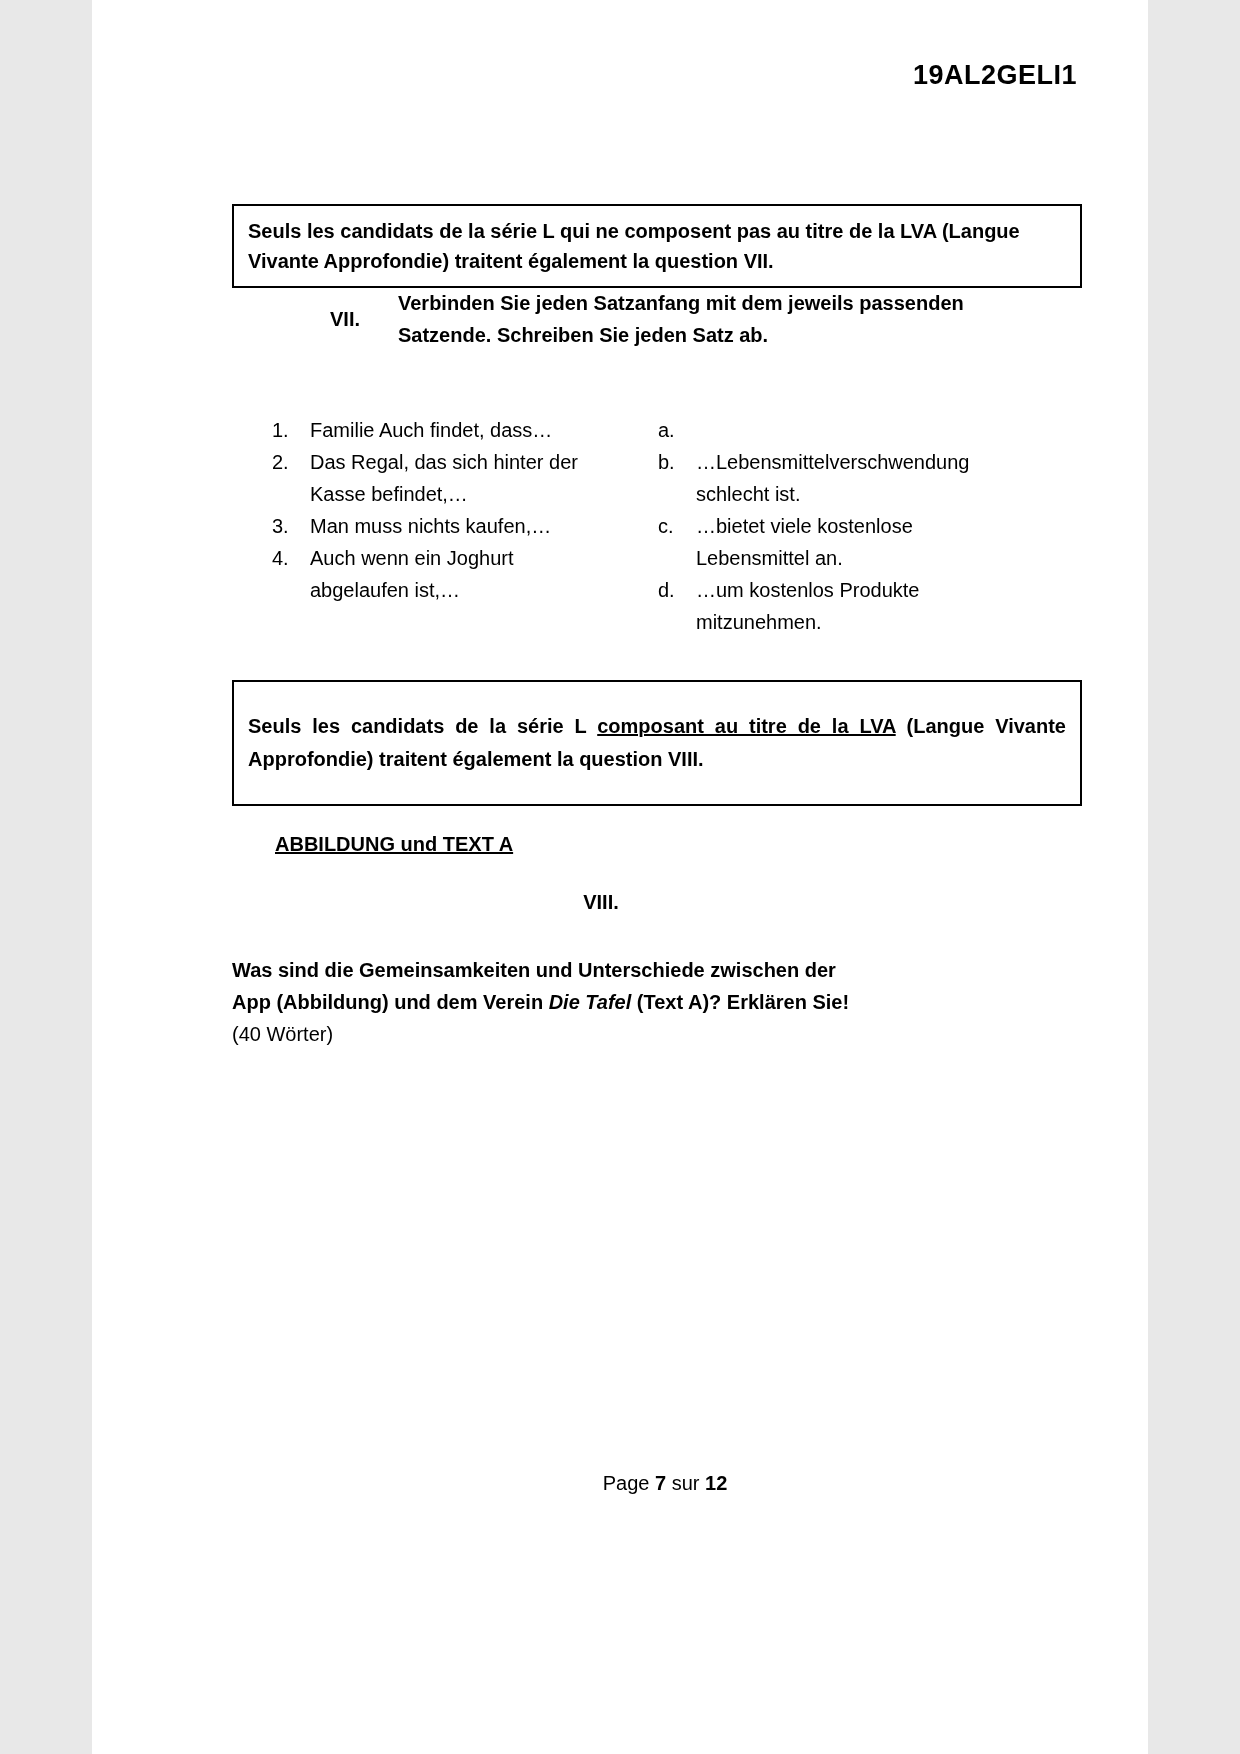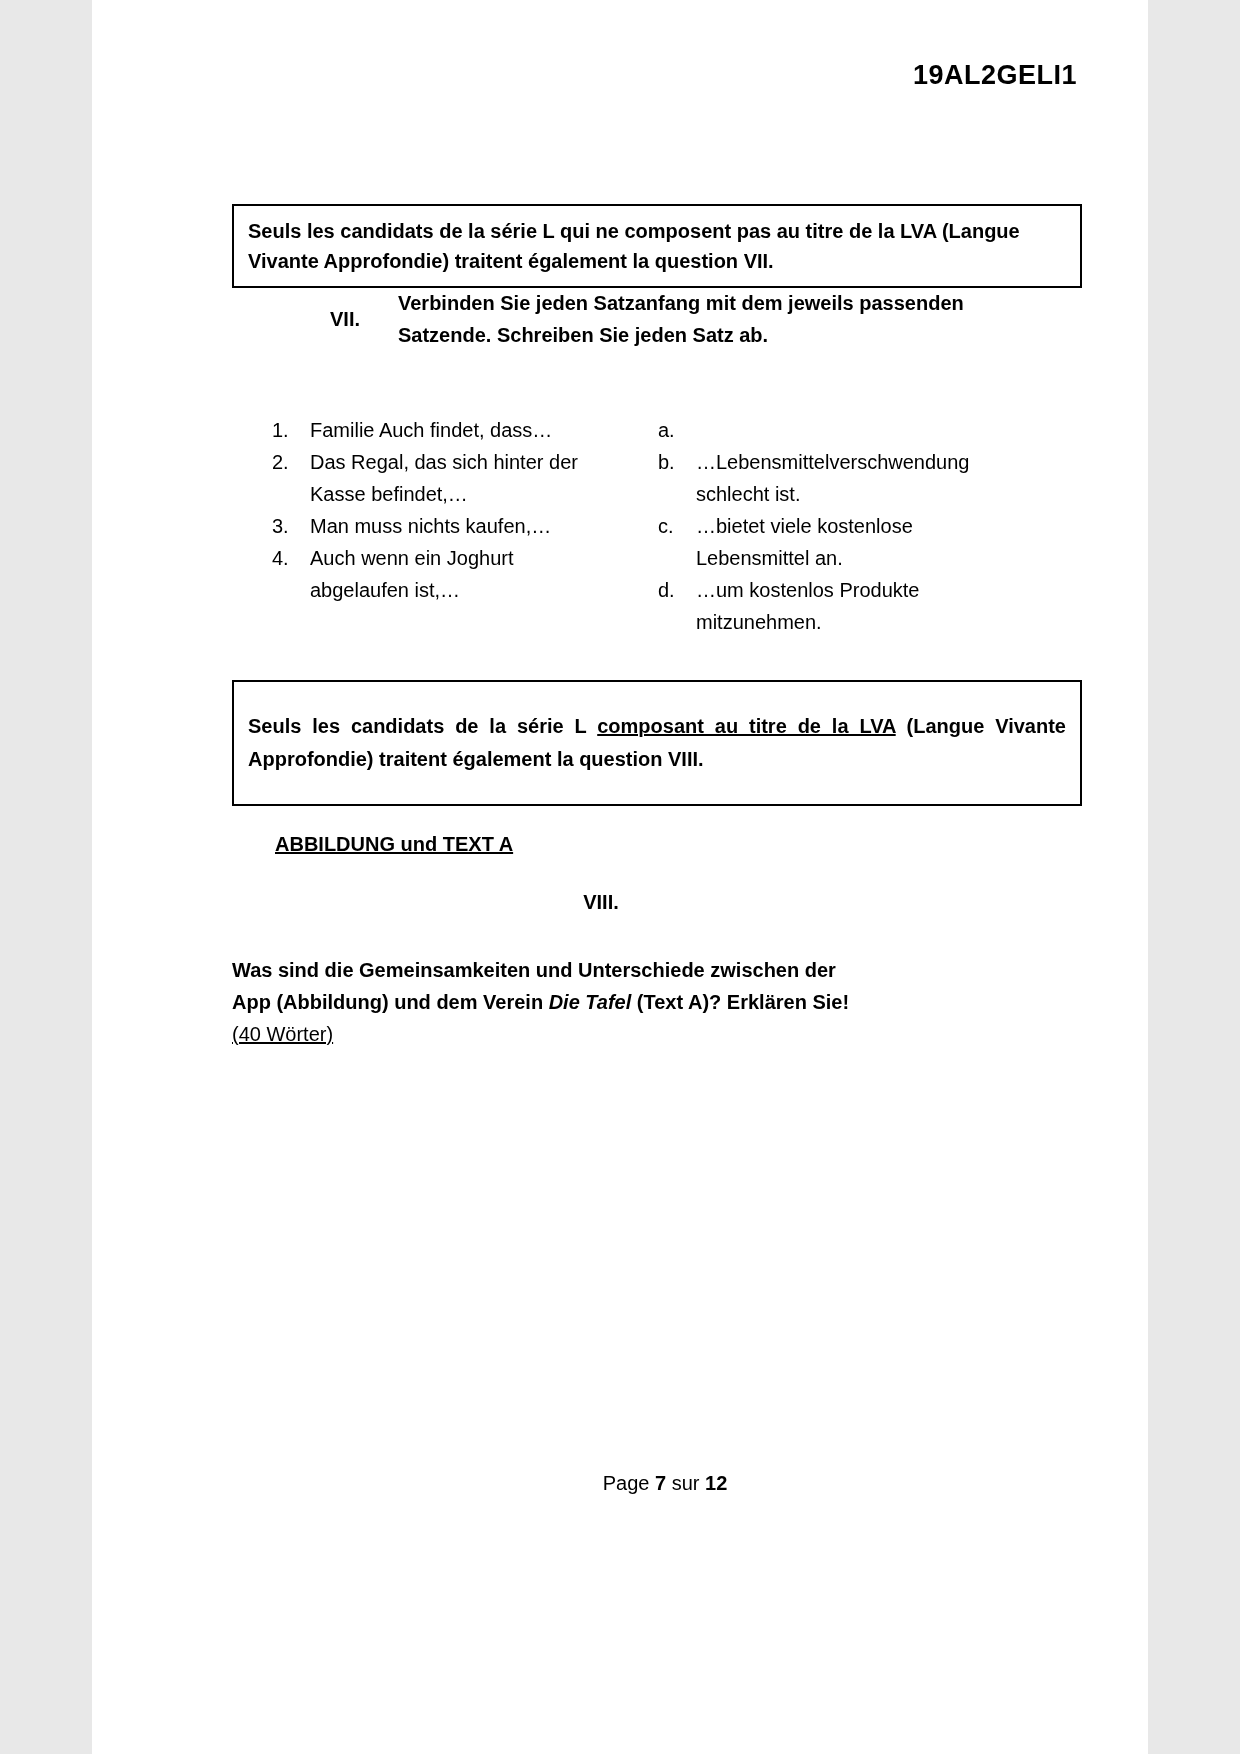--- a/index.html
+++ b/index.html
@@ -67,21 +67,21 @@
   }
   .question-vii { top: 287px; }
   .question-viii { top: 886px; flex-direction: column; }
   .q-marker {
     margin-left: 98px;
     flex: 0 0 68px;
   }
   .q-text-vii { width: 640px; }
   .q-text-viii { width: 640px; }
   .italic { font-style: italic; }
-  .normal-weight { font-weight: 400; text-decoration: underline; }
+  .normal-weight { font-weight: 400; }
   .bold { font-weight: 700; }
   .match-grid {
     position: absolute;
     top: 414px;
     left: 140px;
     display: flex;
     font-size: 20px;
     line-height: 32px;
   }
   .match-col-left {

